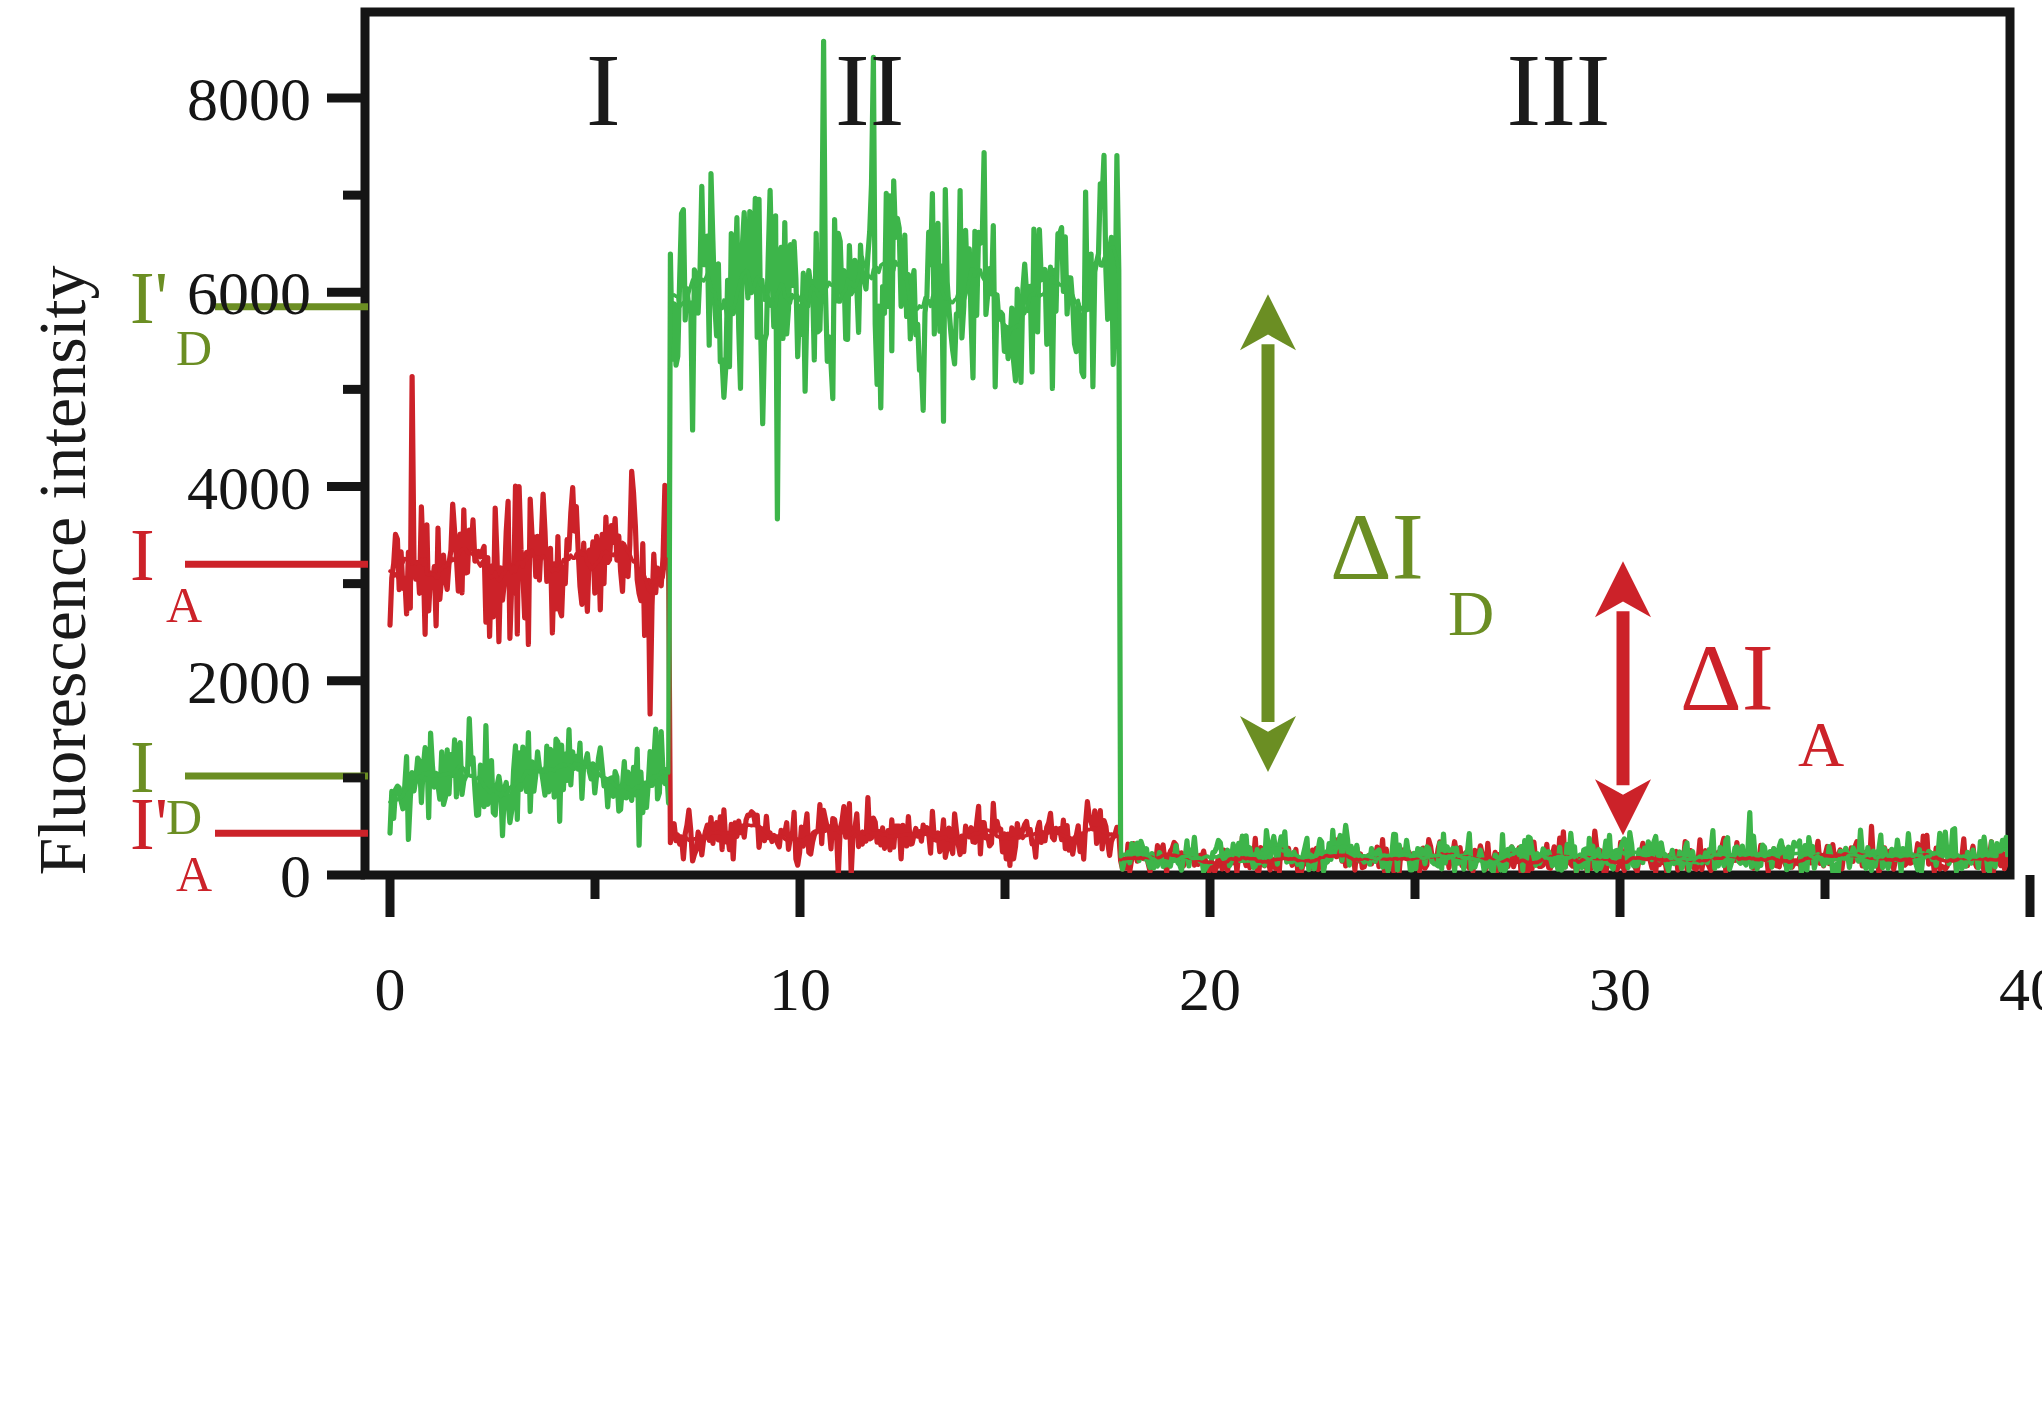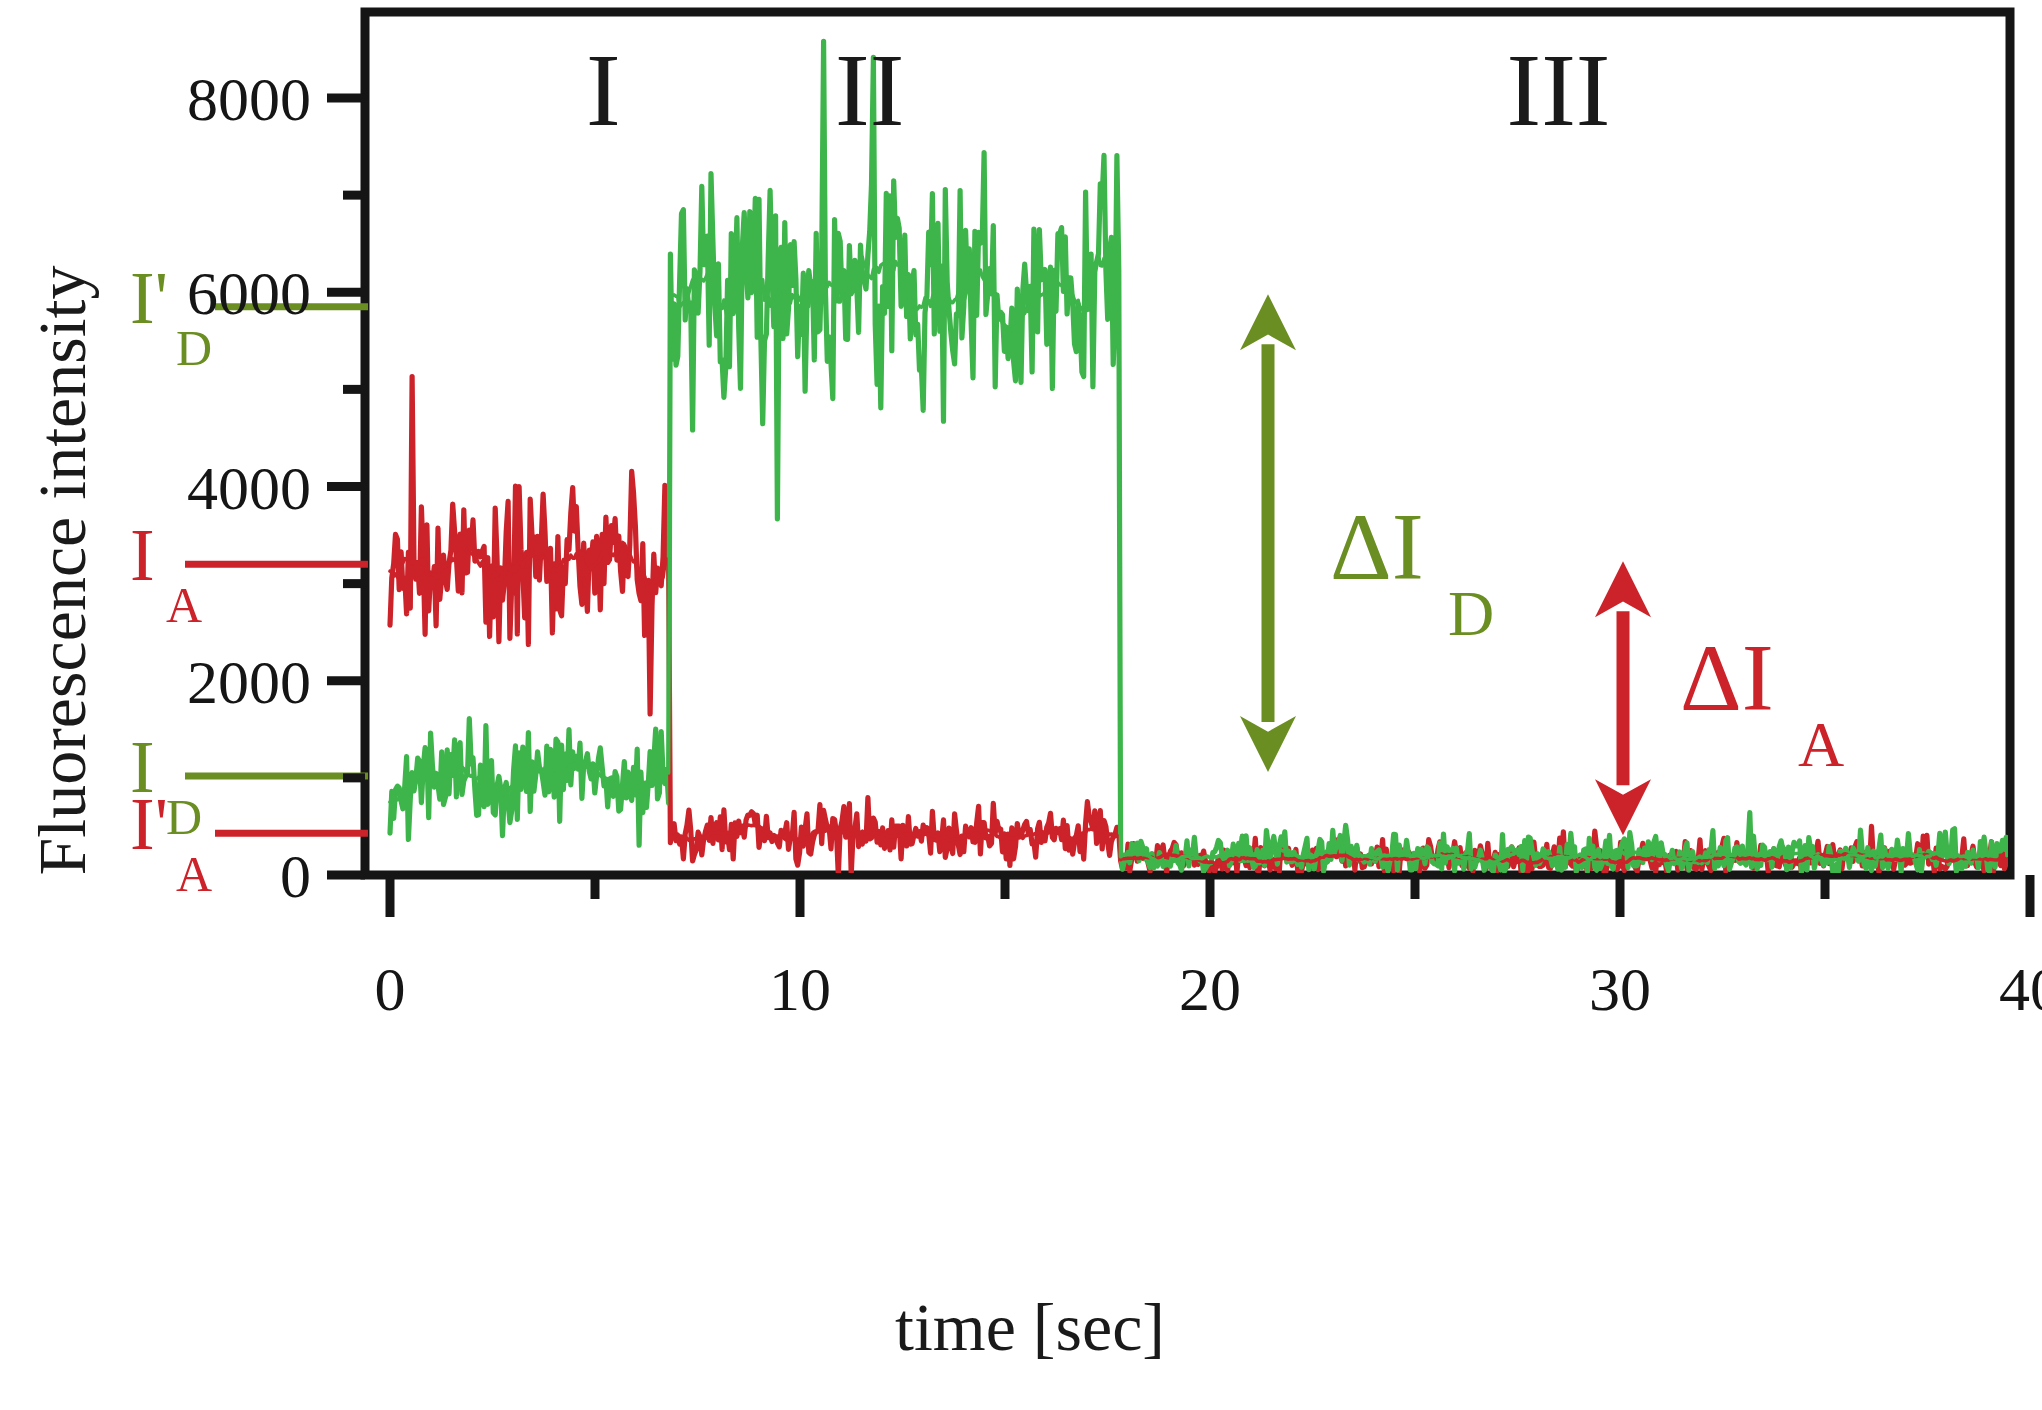--- a/index.html
+++ b/index.html
@@ -27,21 +27,20 @@
   .mk-sub{font-size:50px;font-family:"Liberation Serif",serif;}
   .dlab{font-size:96px;font-family:"Liberation Serif",serif;}
   .dlab-sub{font-size:64px;font-family:"Liberation Serif",serif;}
 </style>
 </head>
 <body>
 
 <div id="stage">
 
   <div class="ylabel">Fluorescence intensity</div>
-  <div class="xlabel">time [sec]</div>
 
   <svg id="plot" width="2042" height="1410">
     <g id="frame-layer">
         <rect x="365" y="12" width="1645" height="863" fill="none" stroke="#151515" stroke-width="9"></rect>
       </g>
     <g id="marker-layer">
         <line x1="215" y1="306.81875" x2="368" y2="306.81875" stroke="#6B8E23" stroke-width="7"></line>
         <line x1="185" y1="564.2" x2="368" y2="564.2" stroke="#CC2229" stroke-width="7"></line>
         <line x1="185" y1="775.9325" x2="368" y2="775.9325" stroke="#6B8E23" stroke-width="7"></line>
         <line x1="215" y1="833.23625" x2="368" y2="833.23625" stroke="#CC2229" stroke-width="7"></line>

